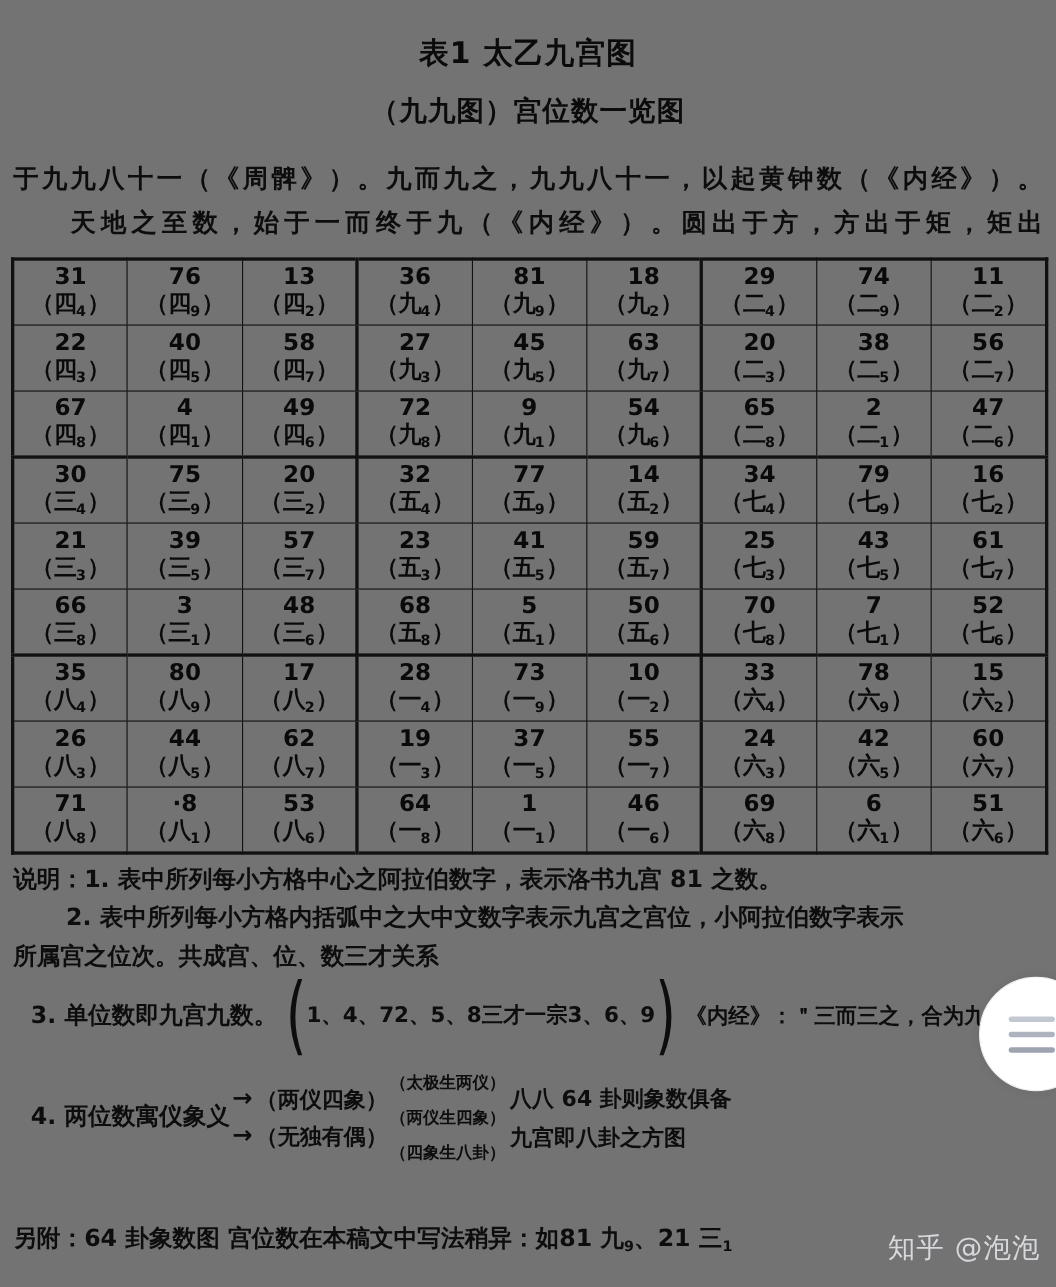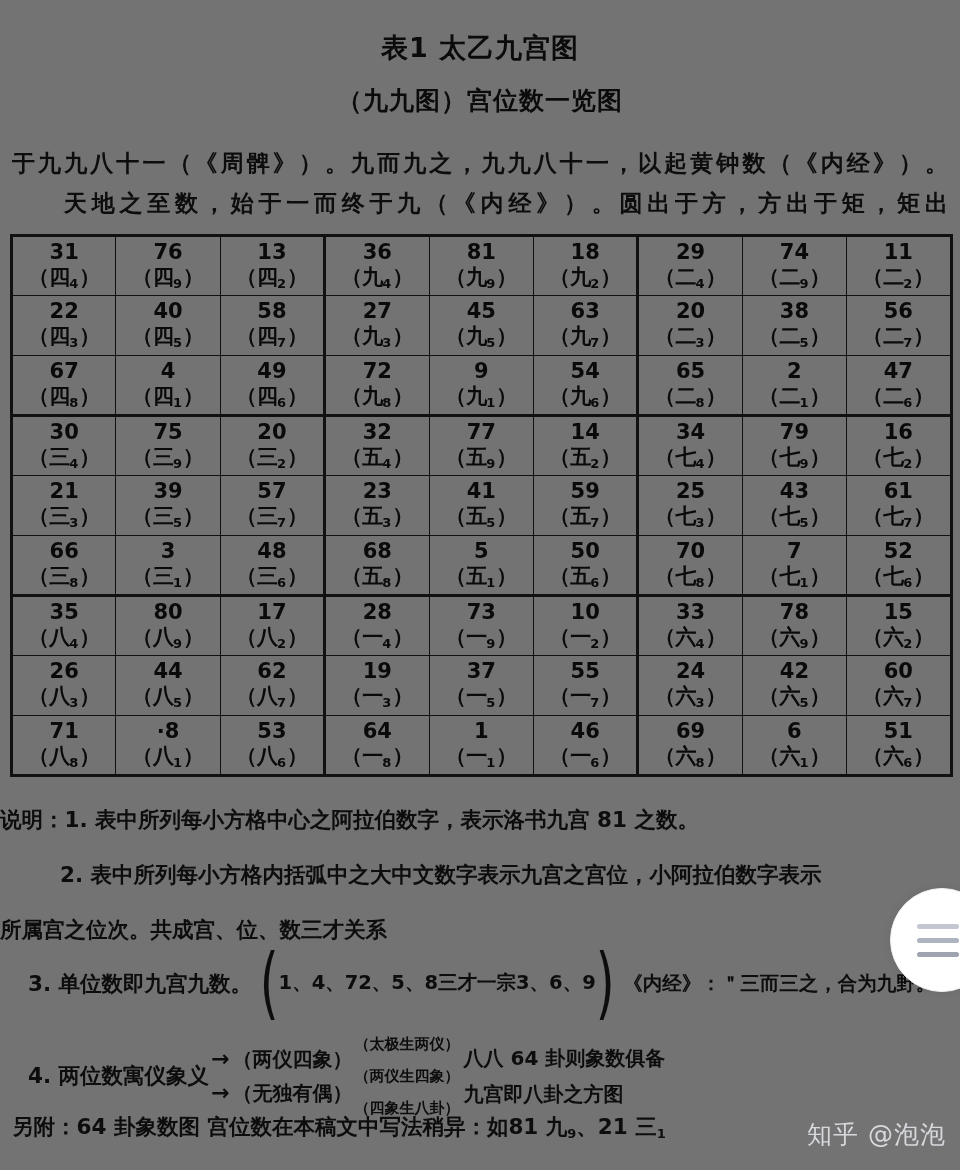--- a/index.html
+++ b/index.html
@@ -107,21 +107,21 @@
   
   .notes {
     position: absolute;
     left: 0; top: 782px;
     width: 960px;
     font-size: 21.5px;
     font-weight: bold;
     line-height: 35px;
     color: #0d0d0d;
   }
-  .note-line { padding: 0 0; white-space: nowrap; margin-top: 20px; }
+  .note-line { padding: 0 12px; white-space: nowrap; }
   .note-indent { padding-left: 60px; }
 
   
   .note3 {
     display: flex;
     align-items: center;
     padding: 6px 12px 0 28px;
     white-space: nowrap;
   }
   .note3 .lead { font-size: 21.5px; font-weight: bold; }

